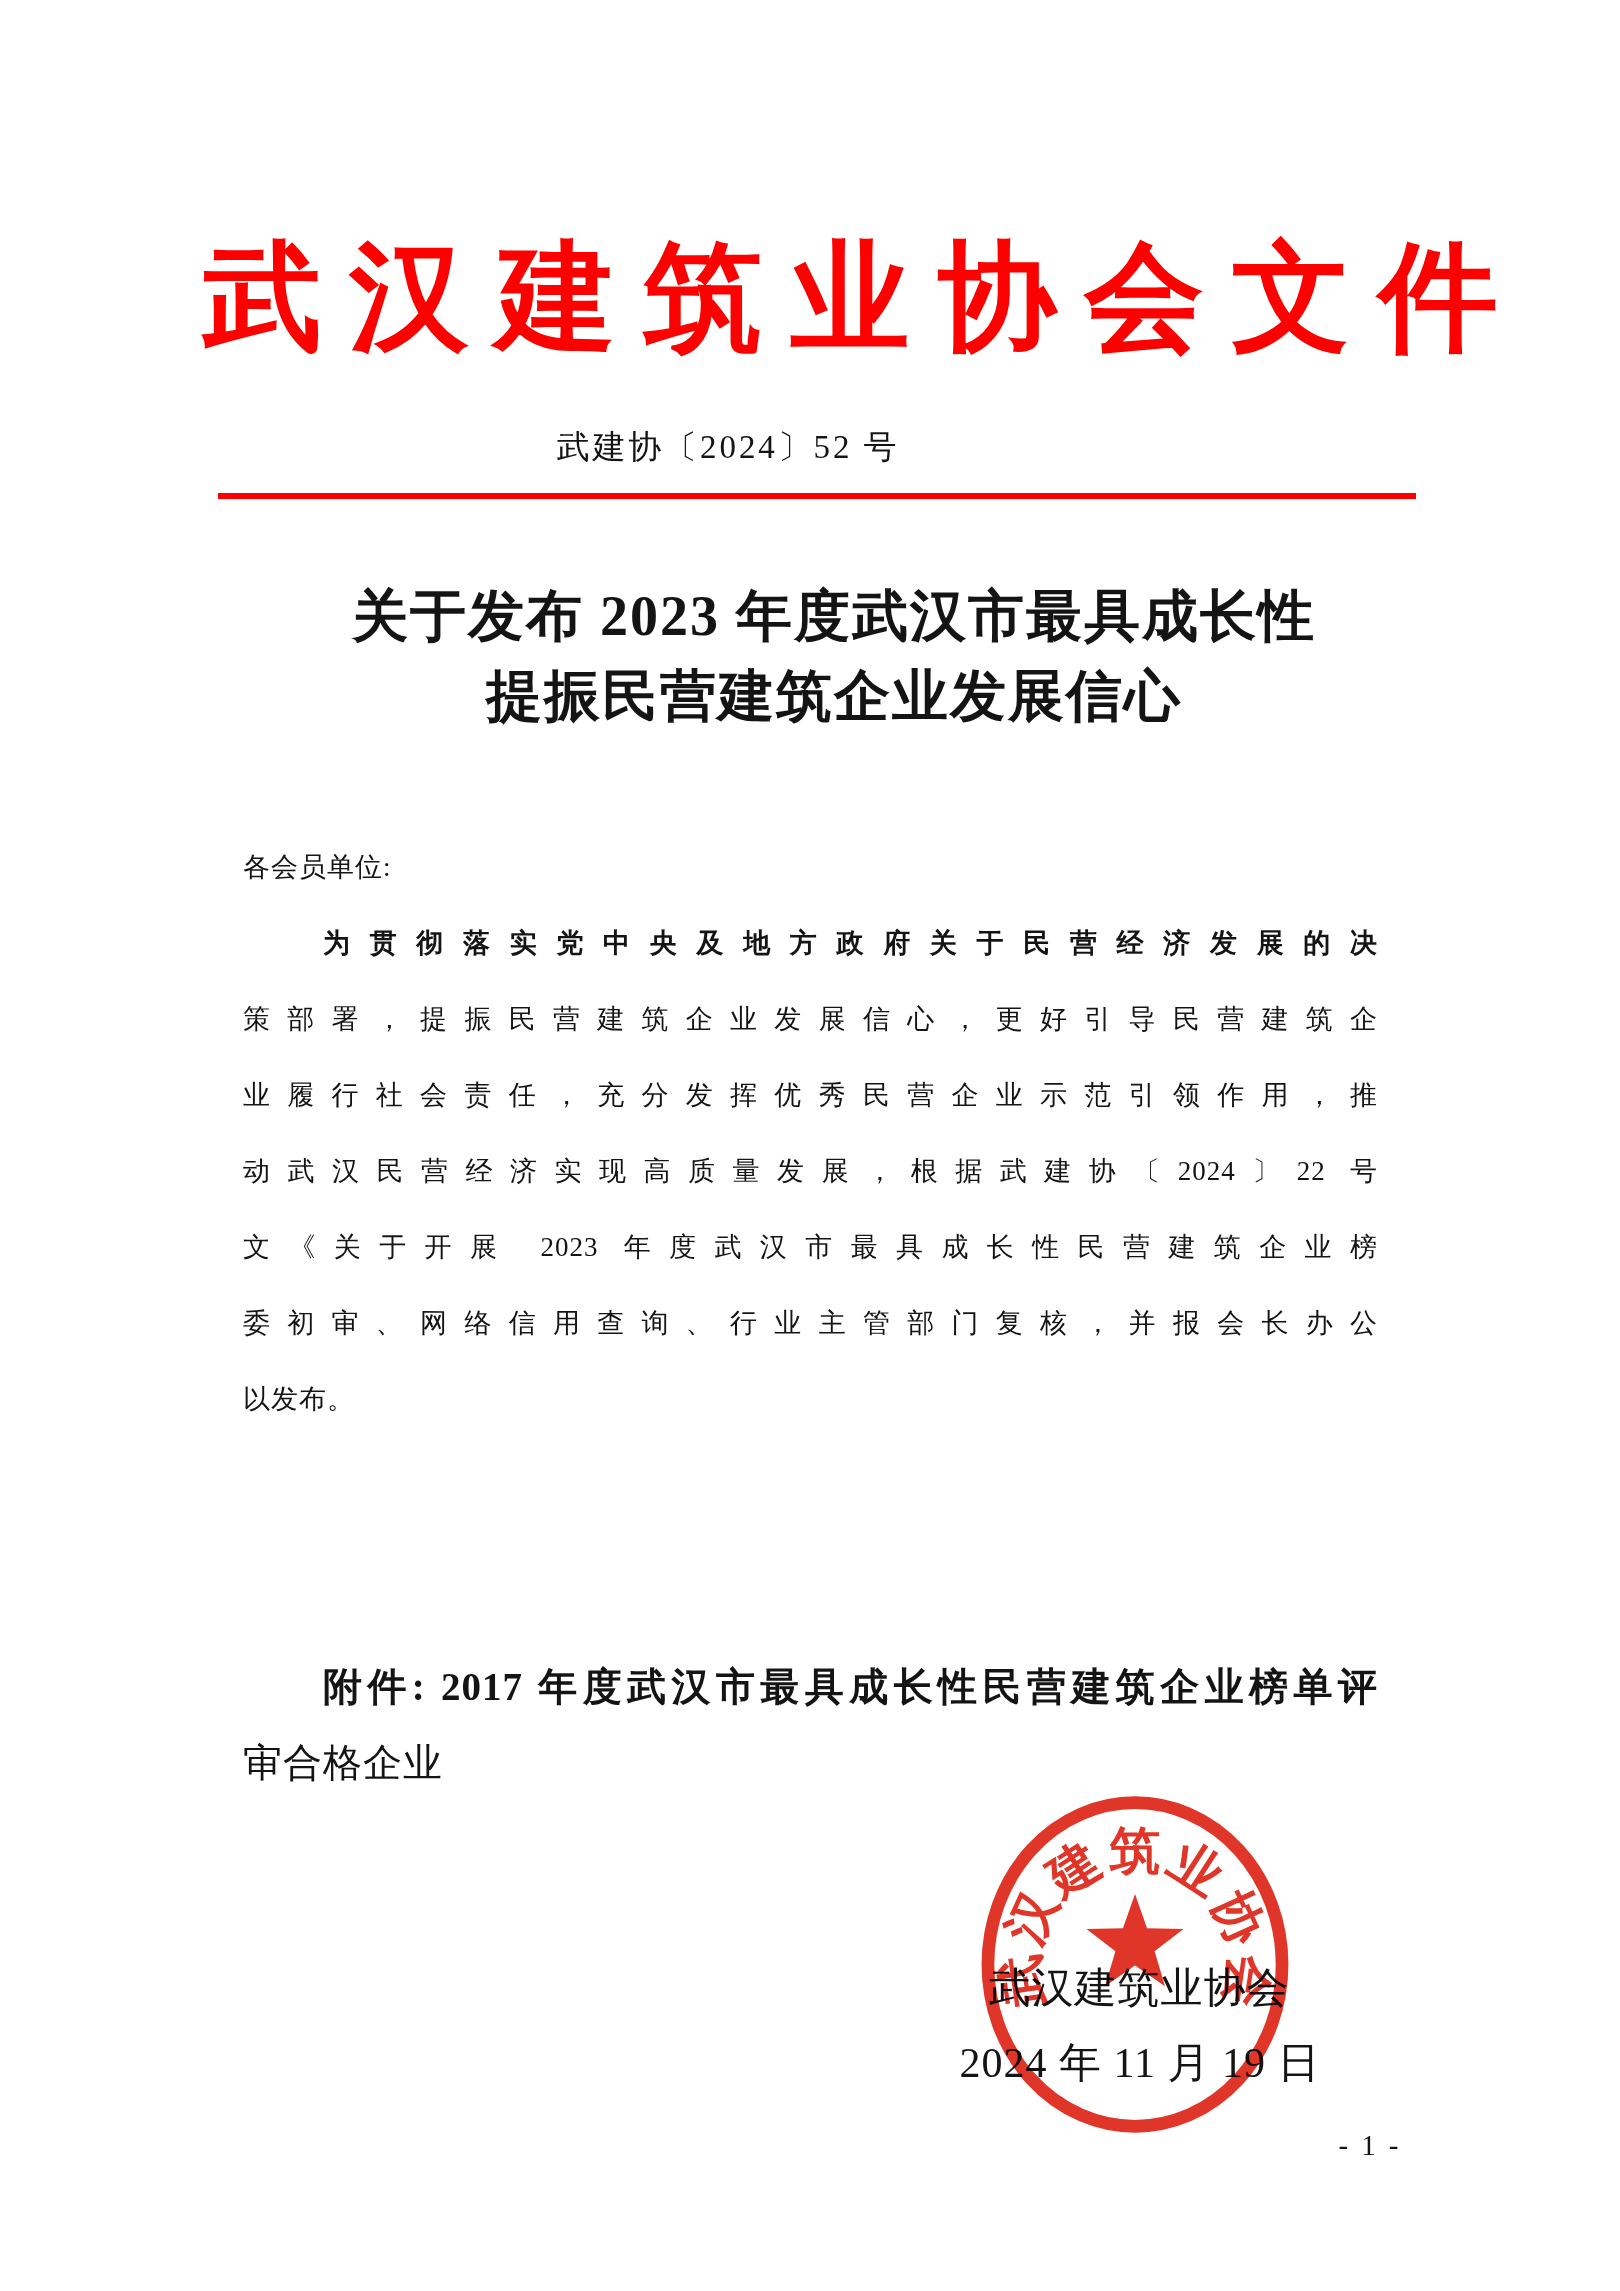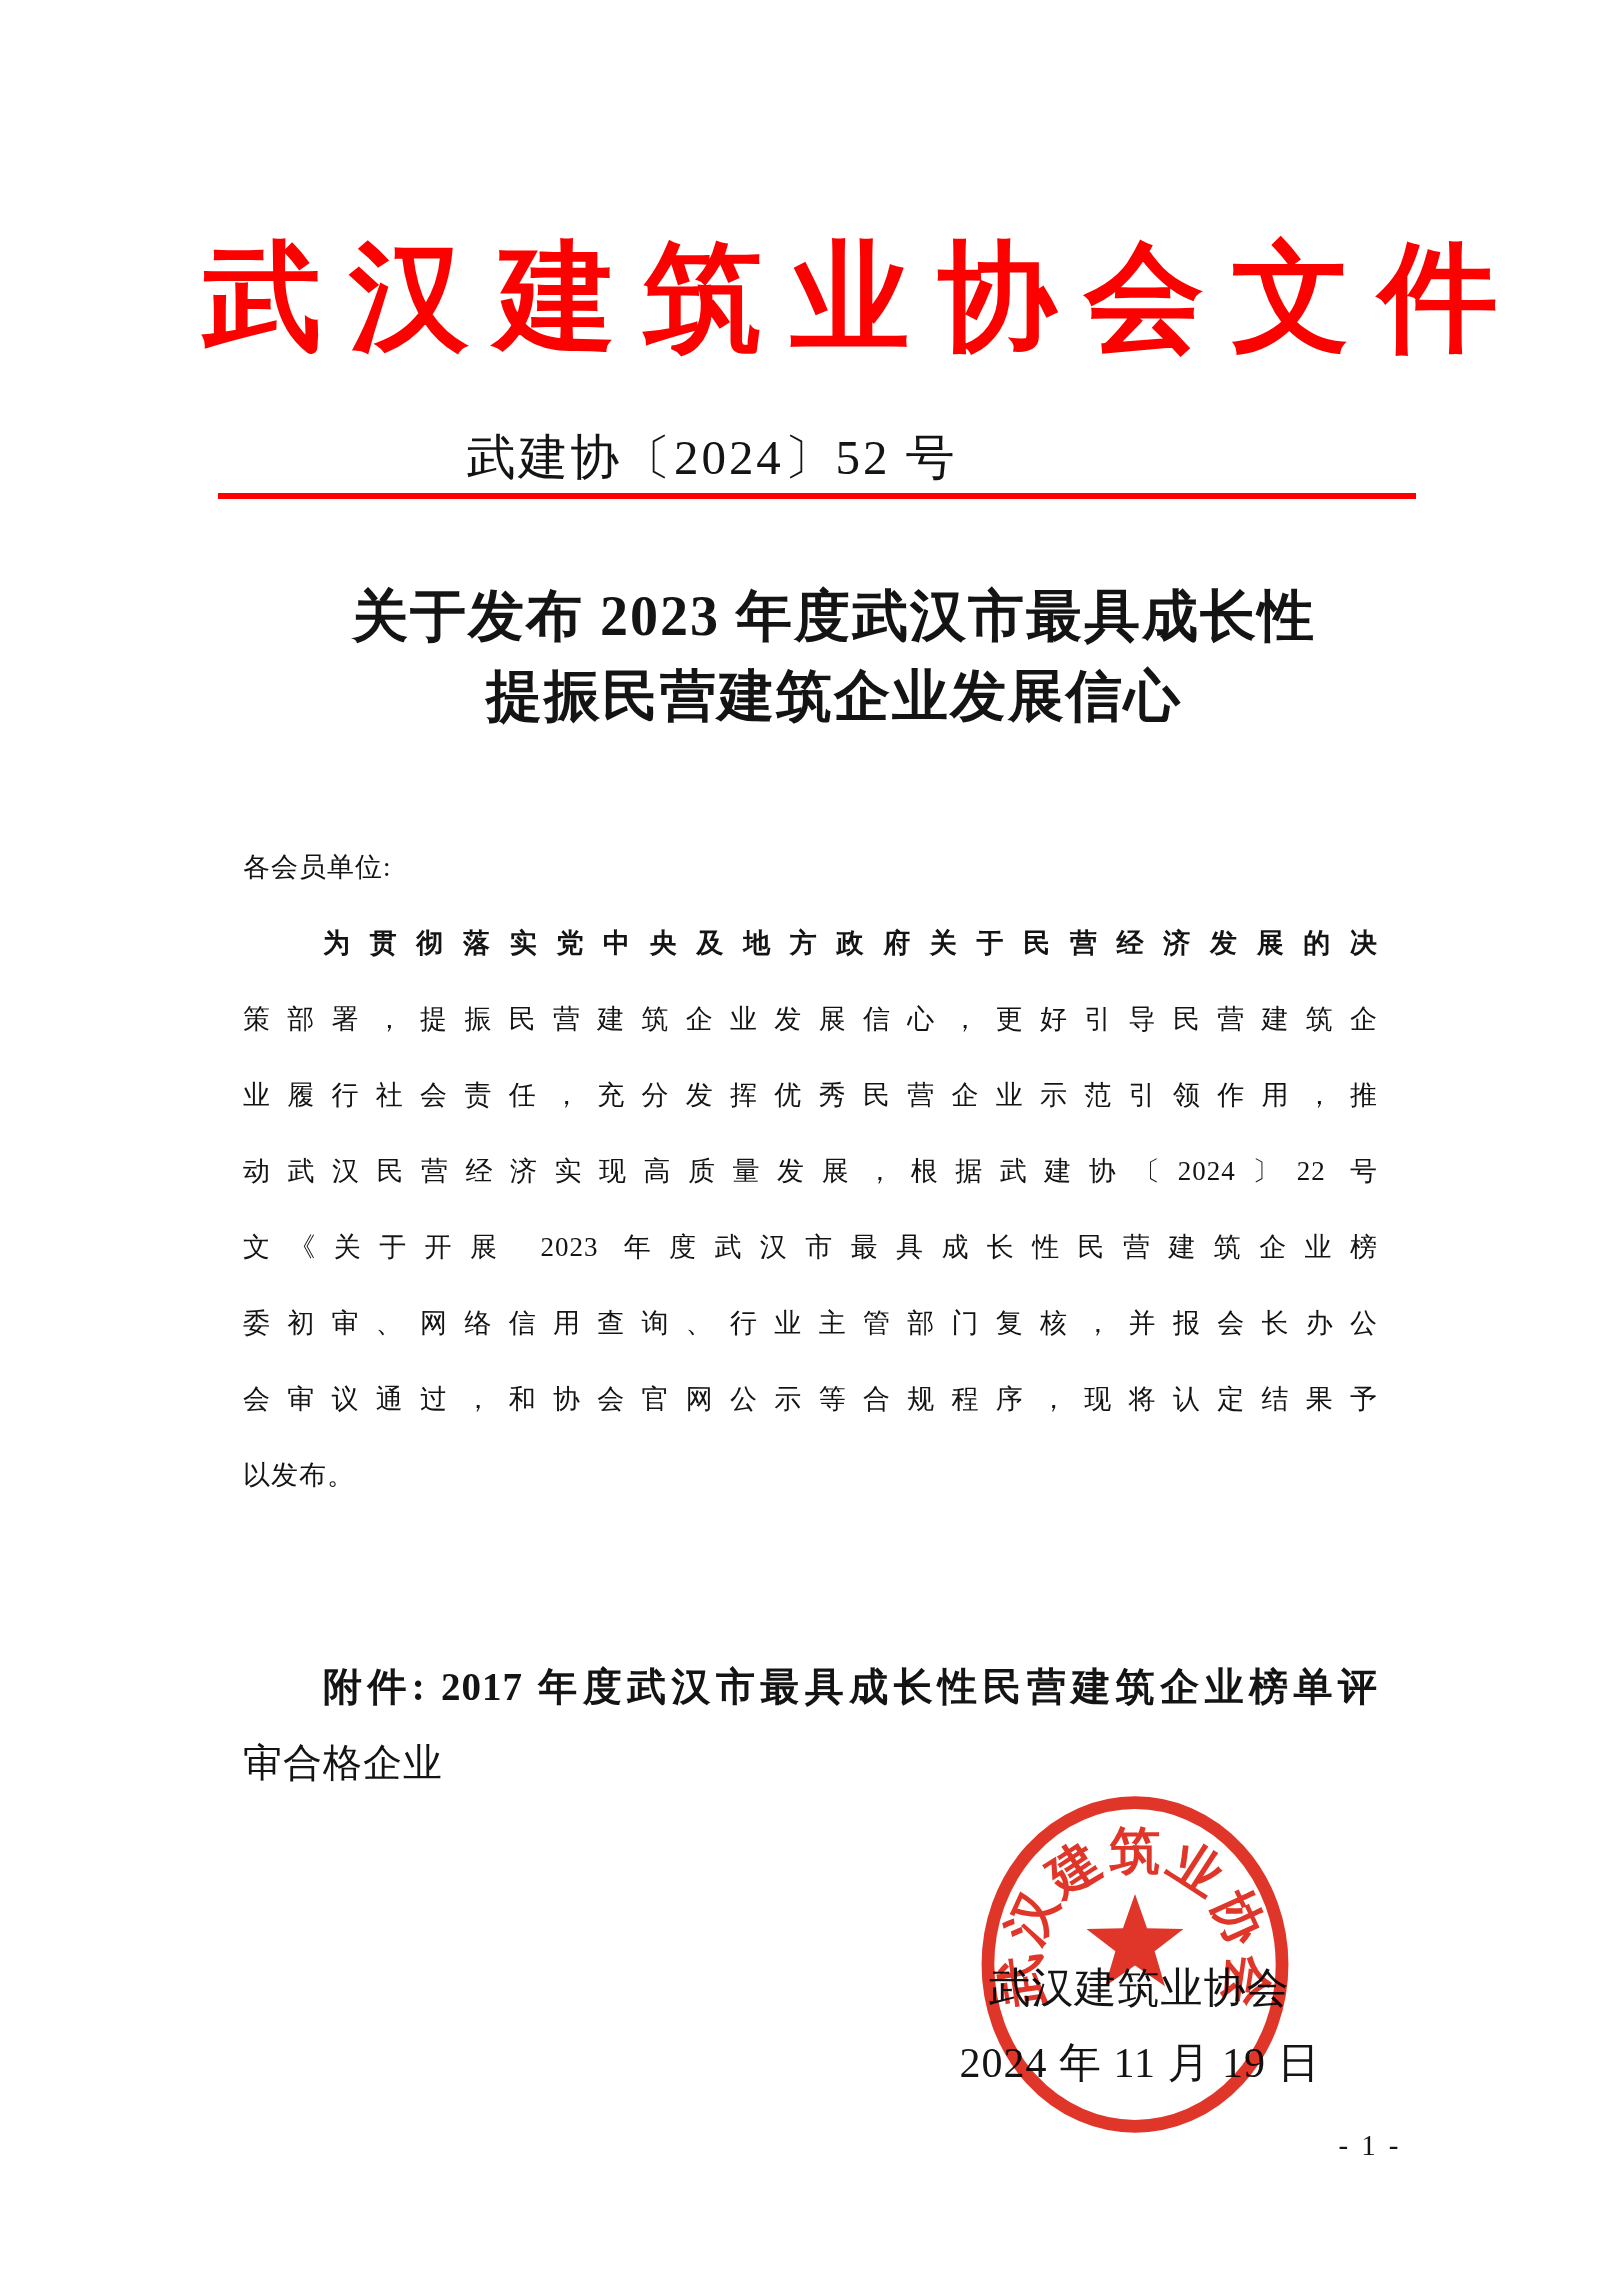--- a/index.html
+++ b/index.html
@@ -15,23 +15,23 @@
   .header-title{
     position:absolute;left:0;top:218px;width:1620px;
     text-align:center;
     font-size:119px;font-weight:bold;
     letter-spacing:28px;text-indent:28px;
     color:#fb0200;
     white-space:nowrap;
     padding-left:40px;
   }
   .doc-number{
-    position:absolute;left:0;top:425px;width:1424px;
+    position:absolute;left:16px;top:425px;width:1424px;
     text-align:center;
-    font-size:49px;letter-spacing:2.9px;
+    font-size:33px;letter-spacing:2.9px;
     white-space:nowrap;
   }
   .red-rule{
     position:absolute;left:218px;top:493px;
     width:1198px;height:5.9px;
     background:#ff0000;
   }
   .doc-title{
     position:absolute;left:0;top:576px;width:1620px;
     text-align:center;
@@ -90,21 +90,20 @@
   </div>
 
   <div class="body-block">
     <div>各会员单位:</div>
     <div class="jline indent2">为贯彻落实党中央及地方政府关于民营经济发展的决</div>
     <div class="jline">策部署，提振民营建筑企业发展信心，更好引导民营建筑企</div>
     <div class="jline">业履行社会责任，充分发挥优秀民营企业示范引领作用，推</div>
     <div class="jline">动武汉民营经济实现高质量发展，根据武建协〔2024〕22 号</div>
     <div class="jline">文《关于开展 2023 年度武汉市最具成长性民营建筑企业榜</div>
     <div class="jline">委初审、网络信用查询、行业主管部门复核，并报会长办公</div>
-    <div class="jline">会审议通过，和协会官网公示等合规程序，现将认定结果予</div>
     <div>以发布。</div>
   </div>
 
   <div class="attach-block">
     <div class="jline indent2">附件: 2017 年度武汉市最具成长性民营建筑企业榜单评</div>
     <div>审合格企业</div>
   </div>
 
   <div class="signature">武汉建筑业协会</div>
 

